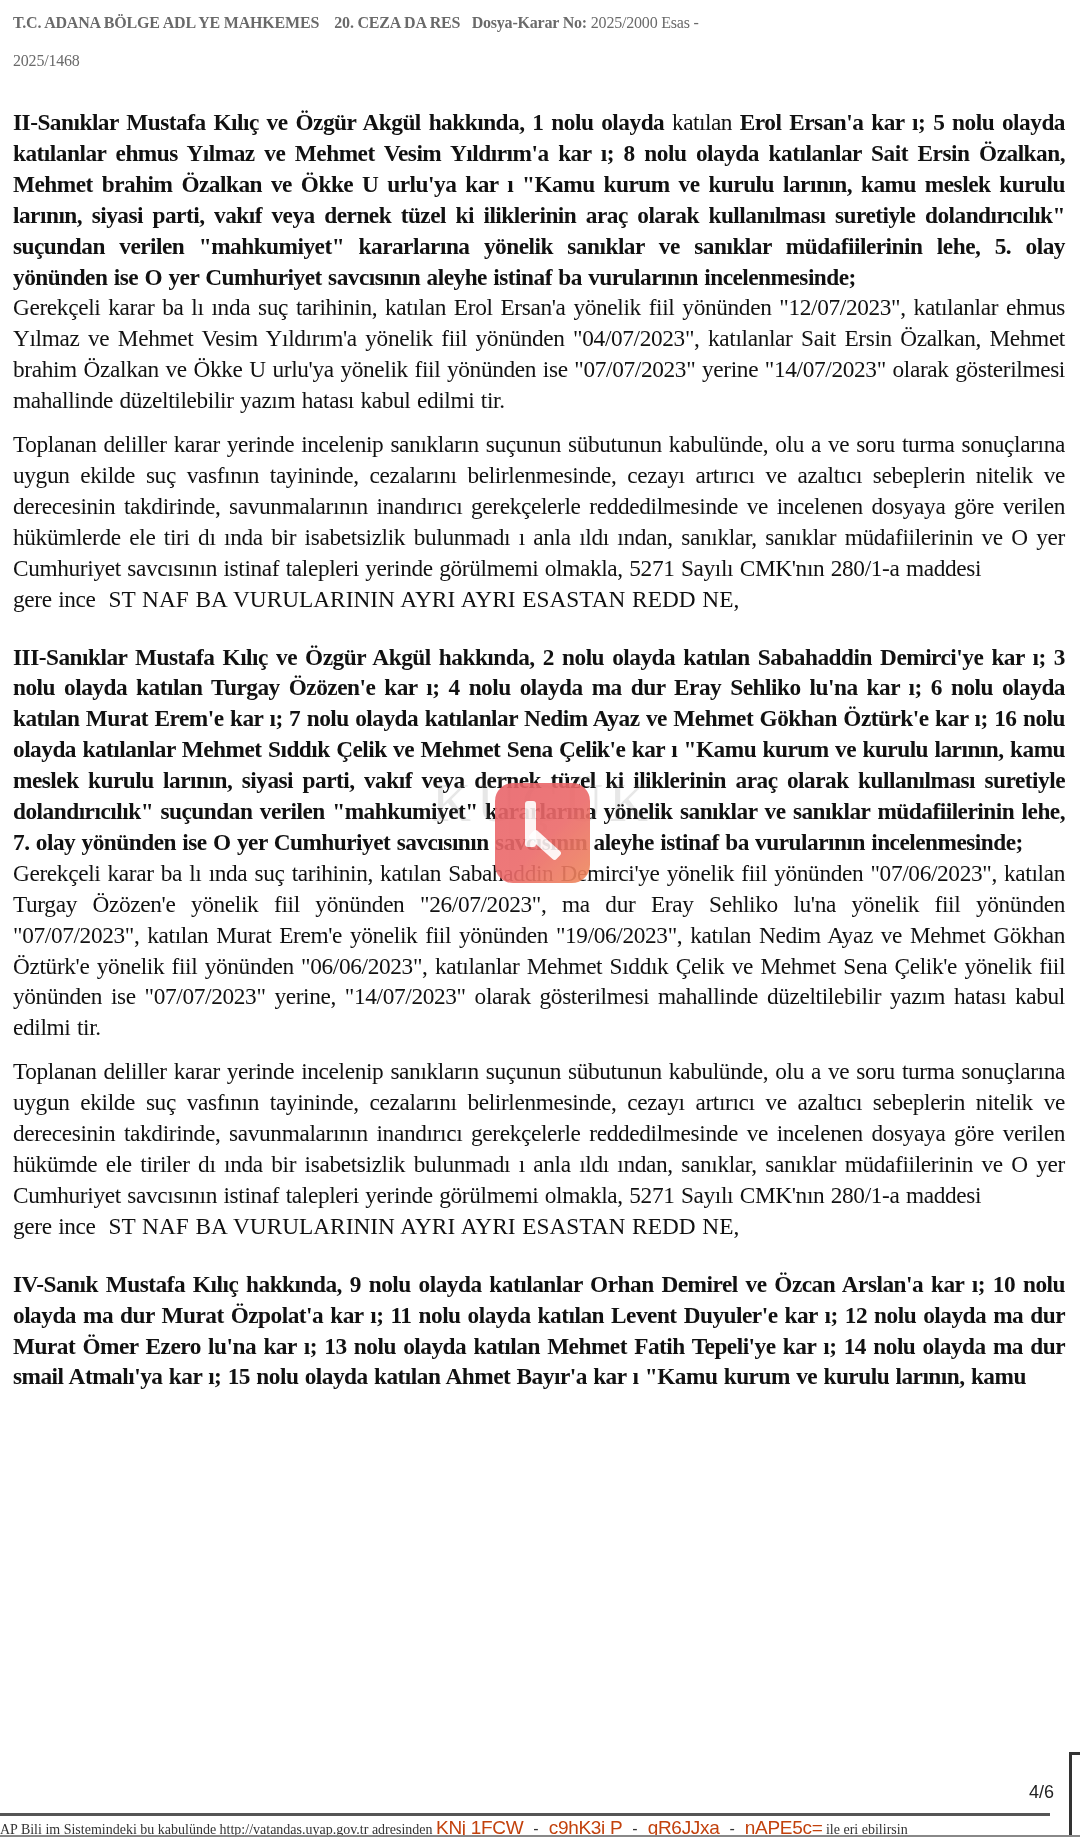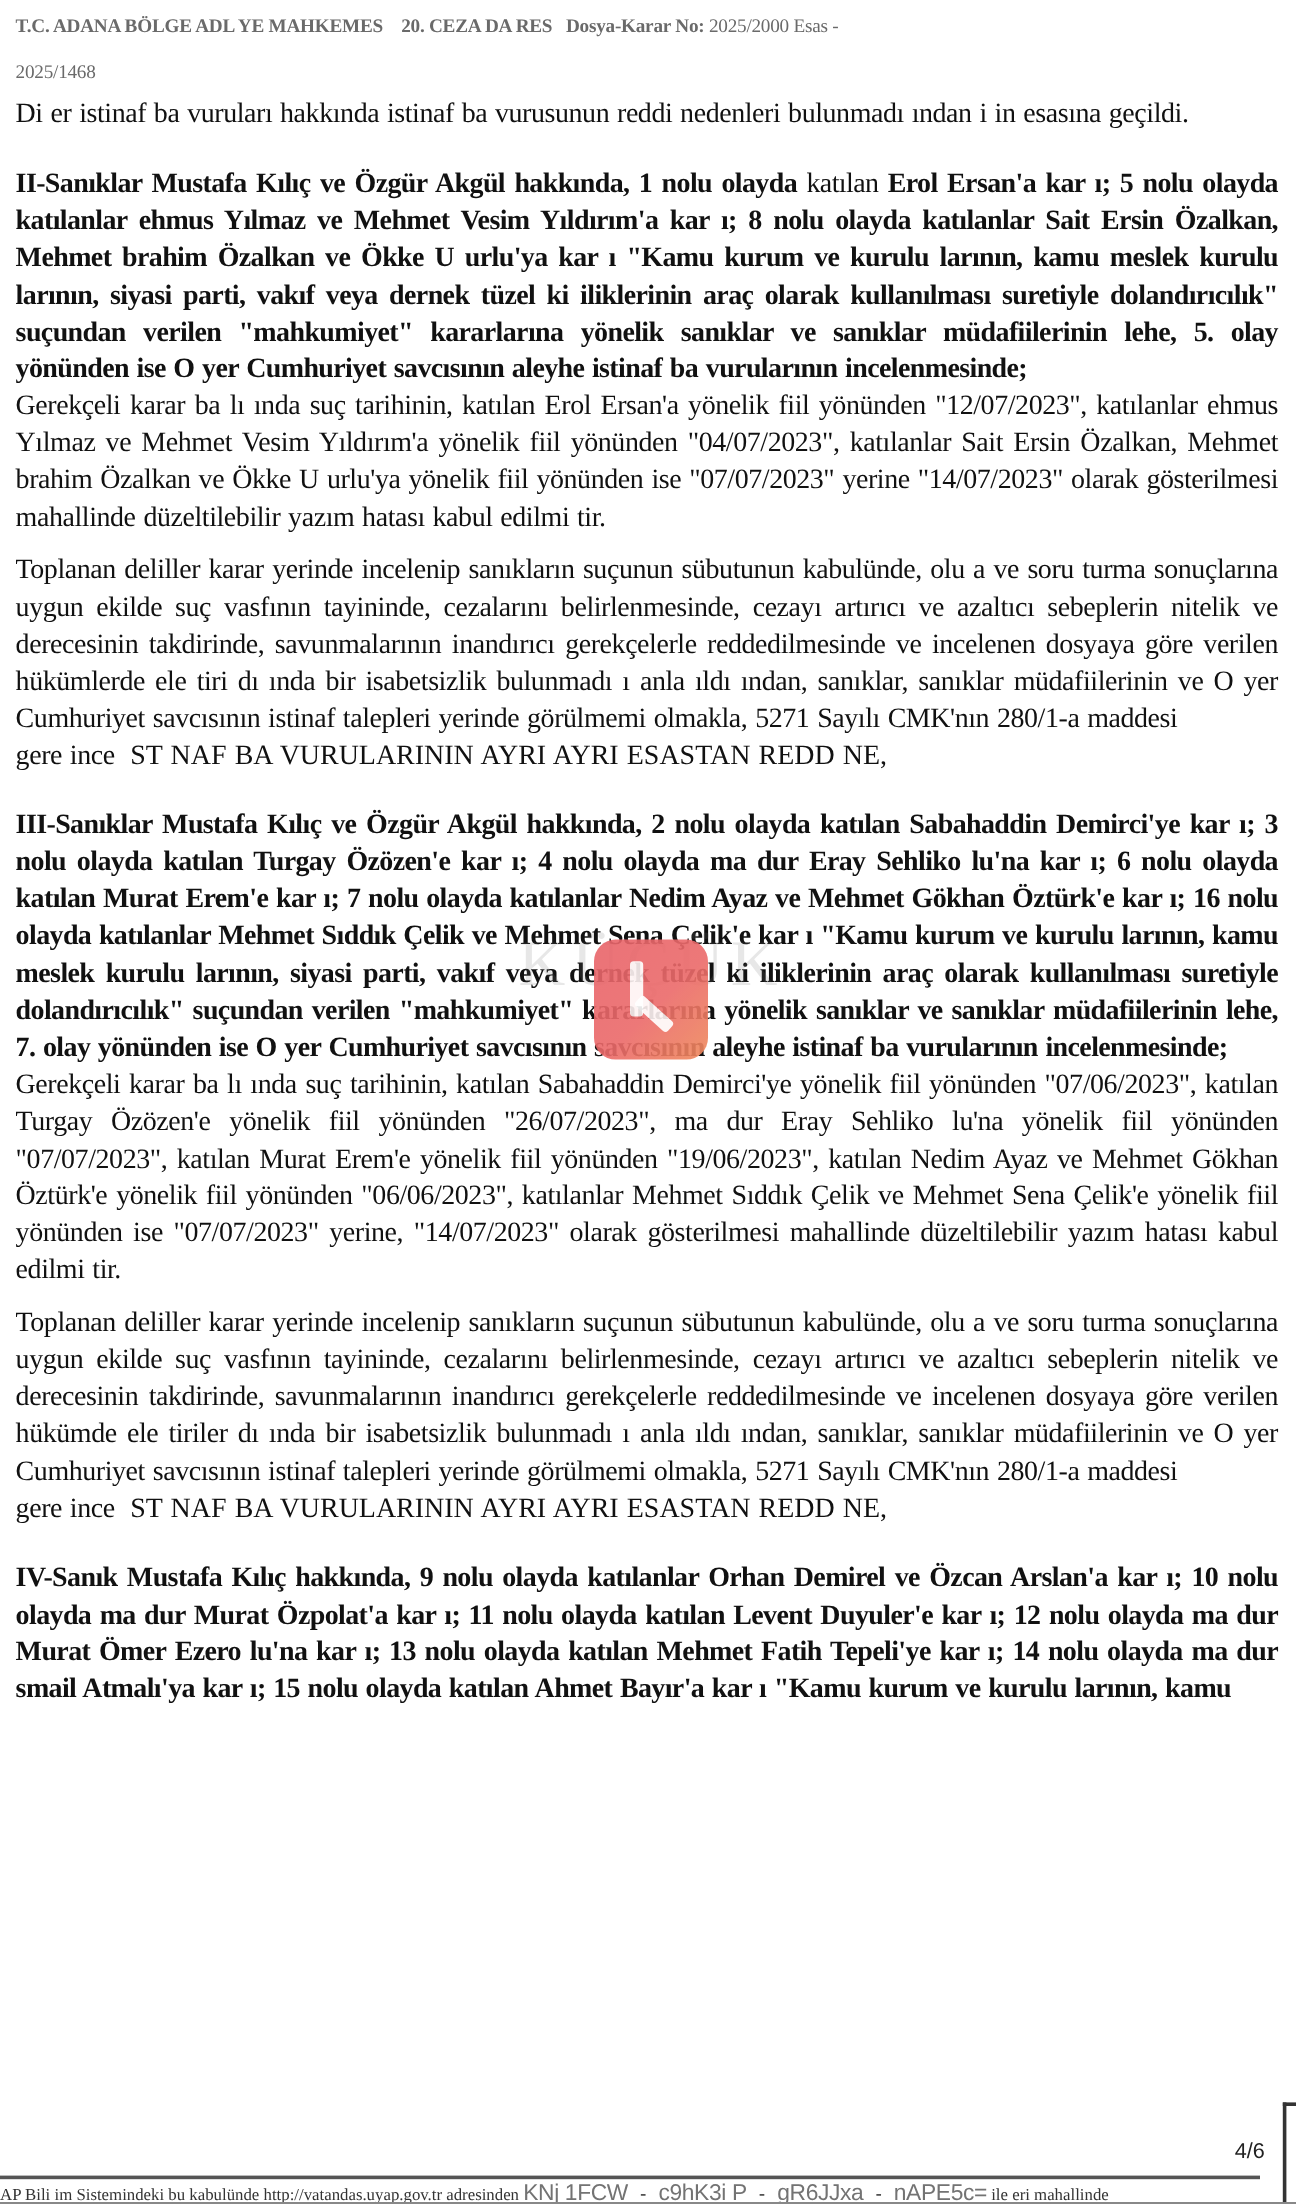--- a/index.html
+++ b/index.html
@@ -58,21 +58,21 @@
     }
     .footer-rule {
       position: absolute; left: 0; top: 1813px; width: 1050px; height: 3px; background: #555;
     }
     .footer {
       position: absolute; left: 0; top: 1818px; width: 1060px; height: 19px;
       font-size: 14px; line-height: 19px; color: #333; white-space: nowrap; overflow: hidden;
       font-family: "Liberation Serif", serif;
     }
     .footer .code {
-      font-family: "Liberation Sans", sans-serif; font-size: 19px; letter-spacing: -0.3px; color: #737373;
+      font-family: "Liberation Sans", sans-serif; font-size: 19px; letter-spacing: -0.3px; color: #c2410c;
     }
     .footer .sep { font-family: "Liberation Sans", sans-serif; font-size: 16px; margin: 0 10px; }
     .bottom-rule {
       position: absolute; left: 0; top: 1835px; width: 1080px; height: 2px; background: #888;
     }
   </style>
 </head>
 <body>
 
 <div class="page">
@@ -80,21 +80,20 @@
   <div class="header">
     <span>T.C. ADANA BÖLGE ADL YE MAHKEMES</span>
     &nbsp;&nbsp;
     <span>20. CEZA DA RES</span>
     &nbsp;
     <span>Dosya-Karar No:</span>
     <span class="case">2025/2000 Esas -</span><br>
     <span class="case">2025/1468</span>
   </div>
 
-  <p class="para">Di er istinaf ba vuruları hakkında istinaf ba vurusunun reddi nedenleri bulunmadı ından i in esasına geçildi.</p>
 
   <p class="para bold"><span>II-Sanıklar Mustafa Kılıç ve Özgür Akgül hakkında, 1 nolu olayda </span><span class="n">katılan</span><span> Erol Ersan'a kar ı; 5 nolu olayda katılanlar ehmus Yılmaz ve Mehmet Vesim Yıldırım'a kar ı; 8 nolu olayda katılanlar Sait Ersin Özalkan, Mehmet brahim Özalkan ve Ökke U urlu'ya kar ı "Kamu kurum ve kurulu larının, kamu meslek kurulu larının, siyasi parti, vakıf veya dernek tüzel ki iliklerinin araç olarak kullanılması suretiyle dolandırıcılık" suçundan verilen "mahkumiyet" kararlarına yönelik sanıklar ve sanıklar müdafiilerinin lehe, 5. olay yönünden ise O yer Cumhuriyet savcısının aleyhe istinaf ba vurularının incelenmesinde;</span></p>
 
   <p class="para">Gerekçeli karar ba lı ında suç tarihinin, katılan Erol Ersan'a yönelik fiil yönünden "12/07/2023", katılanlar ehmus Yılmaz ve Mehmet Vesim Yıldırım'a yönelik fiil yönünden "04/07/2023", katılanlar Sait Ersin Özalkan, Mehmet brahim Özalkan ve Ökke U urlu'ya yönelik fiil yönünden ise "07/07/2023" yerine "14/07/2023" olarak gösterilmesi mahallinde düzeltilebilir yazım hatası kabul edilmi tir.</p>
 
   <p class="para verdict"><span>Toplanan deliller karar yerinde incelenip sanıkların suçunun sübutunun kabulünde, olu a ve soru turma sonuçlarına uygun ekilde suç vasfının tayininde, cezalarını belirlenmesinde, cezayı artırıcı ve azaltıcı sebeplerin nitelik ve derecesinin takdirinde, savunmalarının inandırıcı gerekçelerle reddedilmesinde ve incelenen dosyaya göre verilen hükümlerde ele tiri dı ında bir isabetsizlik bulunmadı ı anla ıldı ından, sanıklar, sanıklar müdafiilerinin ve O yer Cumhuriyet savcısının istinaf talepleri yerinde görülmemi olmakla, 5271 Sayılı CMK'nın 280/1-a maddesi</span><br><span>gere ince</span>&nbsp;&nbsp;<span class="b">ST NAF BA VURULARININ AYRI AYRI ESASTAN REDD NE,</span></p>
 
   <p class="para bold">III-Sanıklar Mustafa Kılıç ve Özgür Akgül hakkında, 2 nolu olayda katılan Sabahaddin Demirci'ye kar ı; 3 nolu olayda katılan Turgay Özözen'e kar ı; 4 nolu olayda ma dur Eray Sehliko lu'na kar ı; 6 nolu olayda katılan Murat Erem'e kar ı; 7 nolu olayda katılanlar Nedim Ayaz ve Mehmet Gökhan Öztürk'e kar ı; 16 nolu olayda katılanlar Mehmet Sıddık Çelik ve Mehmet Sena Çelik'e kar ı "Kamu kurum ve kurulu larının, kamu meslek kurulu larının, siyasi parti, vakıf veya dernek tüzel ki iliklerinin araç olarak kullanılması suretiyle dolandırıcılık" suçundan verilen "mahkumiyet" kararlarına yönelik sanıklar ve sanıklar müdafiilerinin lehe, 7. olay yönünden ise O yer Cumhuriyet savcısının savcısının aleyhe istinaf ba vurularının incelenmesinde;</p>
 
   <p class="para">Gerekçeli karar ba lı ında suç tarihinin, katılan Sabahaddin Demirci'ye yönelik fiil yönünden "07/06/2023", katılan Turgay Özözen'e yönelik fiil yönünden "26/07/2023", ma dur Eray Sehliko lu'na yönelik fiil yönünden "07/07/2023", katılan Murat Erem'e yönelik fiil yönünden "19/06/2023", katılan Nedim Ayaz ve Mehmet Gökhan Öztürk'e yönelik fiil yönünden "06/06/2023", katılanlar Mehmet Sıddık Çelik ve Mehmet Sena Çelik'e yönelik fiil yönünden ise "07/07/2023" yerine, "14/07/2023" olarak gösterilmesi mahallinde düzeltilebilir yazım hatası kabul edilmi tir.</p>
@@ -112,15 +111,15 @@
   <div class="hand-d"></div>
 </div>
 
 <div class="page-num">4/6</div>
 <div class="side-mark"></div>
 
 <div class="footer-rule"></div>
 <div class="footer">
   <span>AP Bili im Sistemindeki bu kabulünde http://vatandas.uyap.gov.tr adresinden</span>
   <span class="code">KNj 1FCW</span><span class="sep">-</span><span class="code">c9hK3i P</span><span class="sep">-</span><span class="code">gR6JJxa</span><span class="sep">-</span><span class="code">nAPE5c=</span>
-  <span>ile eri mahallinde</span>
+  <span>ile eri ebilirsin</span>
 </div>
 <div class="bottom-rule"></div>
 
 </body></html>

